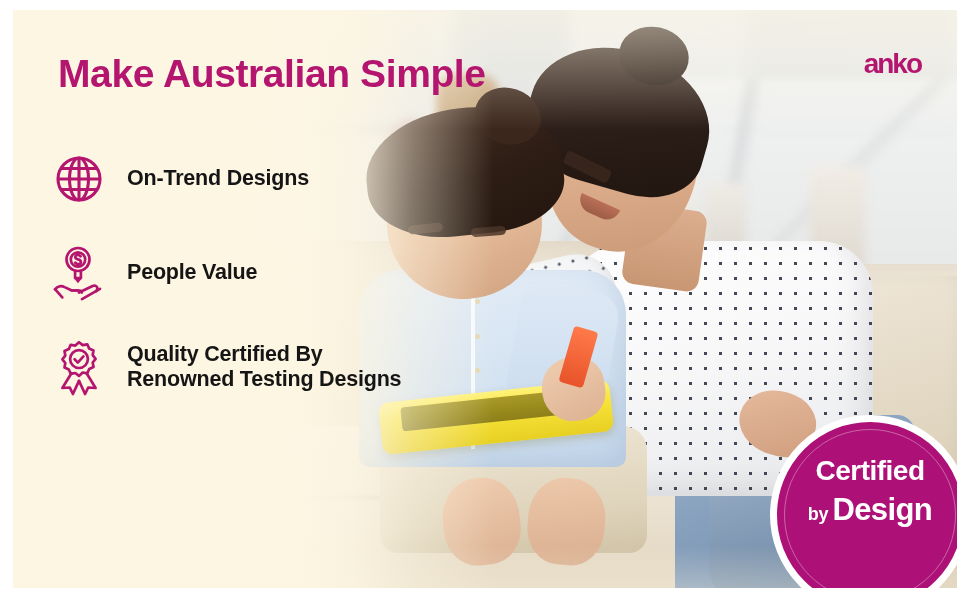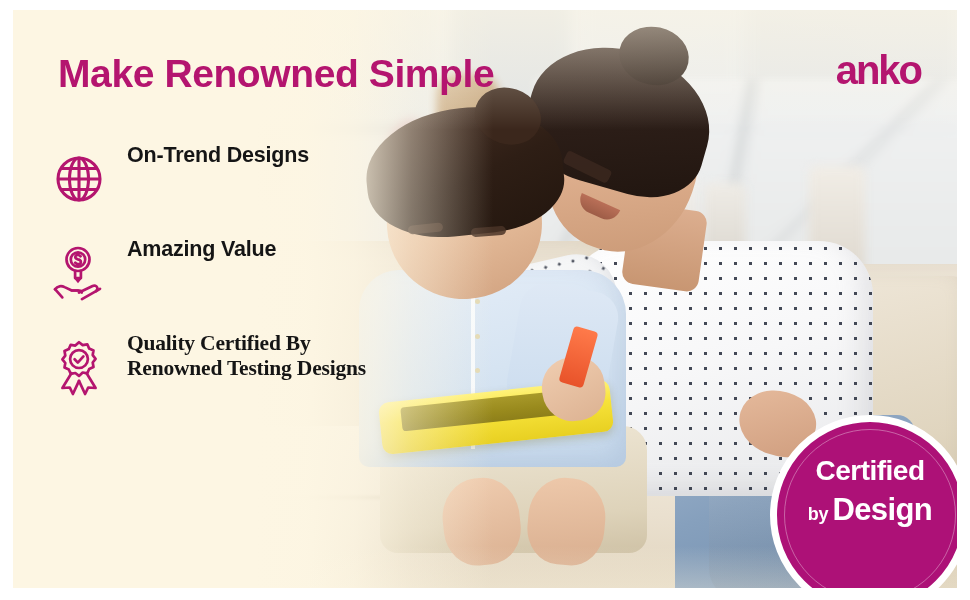--- a/index.html
+++ b/index.html
@@ -297,33 +297,33 @@
   .headline{
     position:absolute;left:45px;top:42px;
     font-size:39px;font-weight:bold;letter-spacing:-.4px;
     color:#b4156f;
     white-space:nowrap;
   }
 
   
   .logo{
     position:absolute;right:36px;top:40px;
-    font-size:40px;font-weight:bold;letter-spacing:-2px;
+    font-size:28px;font-weight:bold;letter-spacing:-2px;
     color:#b4156f;line-height:1;
   }
 
   
   .features{
     position:absolute;left:30px;top:133px;width:420px;
   }
   .feature{
-    position:relative;display:flex;
+    position:relative;display:flex;align-items:center;
     height:72px;margin-bottom:22px;
   }
-  .feature:last-child{margin-bottom:0;font-family:Liberation Serif, serif;}
+  .feature:last-child{margin-bottom:0;}
   .feat-icon{
     width:72px;flex:0 0 72px;display:flex;align-items:center;justify-content:center;
   }
   .feat-icon svg{display:block;}
   .feat-label{
     font-size:21.5px;font-weight:bold;color:#151515;
     line-height:1.18;letter-spacing:-.2px;
     margin-left:12px;
   }
 
@@ -425,21 +425,21 @@
         <div class="tablet-screen"></div>
         <div class="b-hand"></div>
         <div class="stylus"></div>
 
         <div class="photo-fade"></div>
         <div class="photo-fade-top"></div>
         <div class="photo-fade-bottom"></div>
       </div>
     </div>
 
-    <div class="headline">Make Renowned Simple</div>
+    <div class="headline">Make Australian Simple</div>
 
     <div class="logo">anko</div>
 
     <div class="features">
 
       <div class="feature">
         <span class="feat-icon">
           <svg width="52" height="52" viewBox="0 0 52 52" fill="none" stroke="#b4156f" stroke-width="3.1">
             <circle cx="26" cy="26" r="21"></circle>
             <ellipse cx="26" cy="26" rx="9.5" ry="21"></ellipse>
@@ -461,21 +461,21 @@
             <path d="M27 8.1v1.6M27 19.3v1.7"></path>
             <path d="M24.1 26v7.1h5.8V26"></path>
             <path d="M27 38.2l-4.2-5.1h8.4z" fill="#b4156f" stroke="none"></path>
             <path d="M4 44.2c2.6-3.4 6.6-3.6 9.6-2.1l7.2 3.4h7.4c1.7 0 2.6 1 2.6 2.1"></path>
             <path d="M4 44.2l7.3 8.2"></path>
             <path d="M20.8 45.5h6.1"></path>
             <path d="M28 47.6c3.2-1.6 10.1-5 13.6-6.6 2-.9 3.9-.1 4.6 1.5.6 1.5-.2 3-1.6 3.9L31 54.2"></path>
             <path d="M44.8 46.3l4.2-2.5"></path>
           </svg>
         </span>
-        <span class="feat-label">Amazing Value</span>
+        <span class="feat-label">People Value</span>
       </div>
 
 
       <div class="feature">
         <span class="feat-icon">
           <svg width="58" height="58" viewBox="0 0 58 58" fill="none" stroke="#b4156f" stroke-width="2.7" stroke-linecap="round" stroke-linejoin="round">
             <path d="M29 4.2l3.7 2.9 4.6-.8 1.9 4.3 4.3 1.9-.8 4.6 2.9 3.7-2.9 3.7.8 4.6-4.3 1.9-1.9 4.3-4.6-.8L29 37.9l-3.7-2.9-4.6.8-1.9-4.3-4.3-1.9.8-4.6-2.9-3.7 2.9-3.7-.8-4.6 4.3-1.9 1.9-4.3 4.6.8z"></path>
             <circle cx="29" cy="21.1" r="8.9"></circle>
             <path d="M24.6 21.3l3.2 3.3 5.6-6.2"></path>
             <path d="M21.4 35.2L12.4 50l7.4-.5 3.1 6.5 6.1-13.1"></path>

